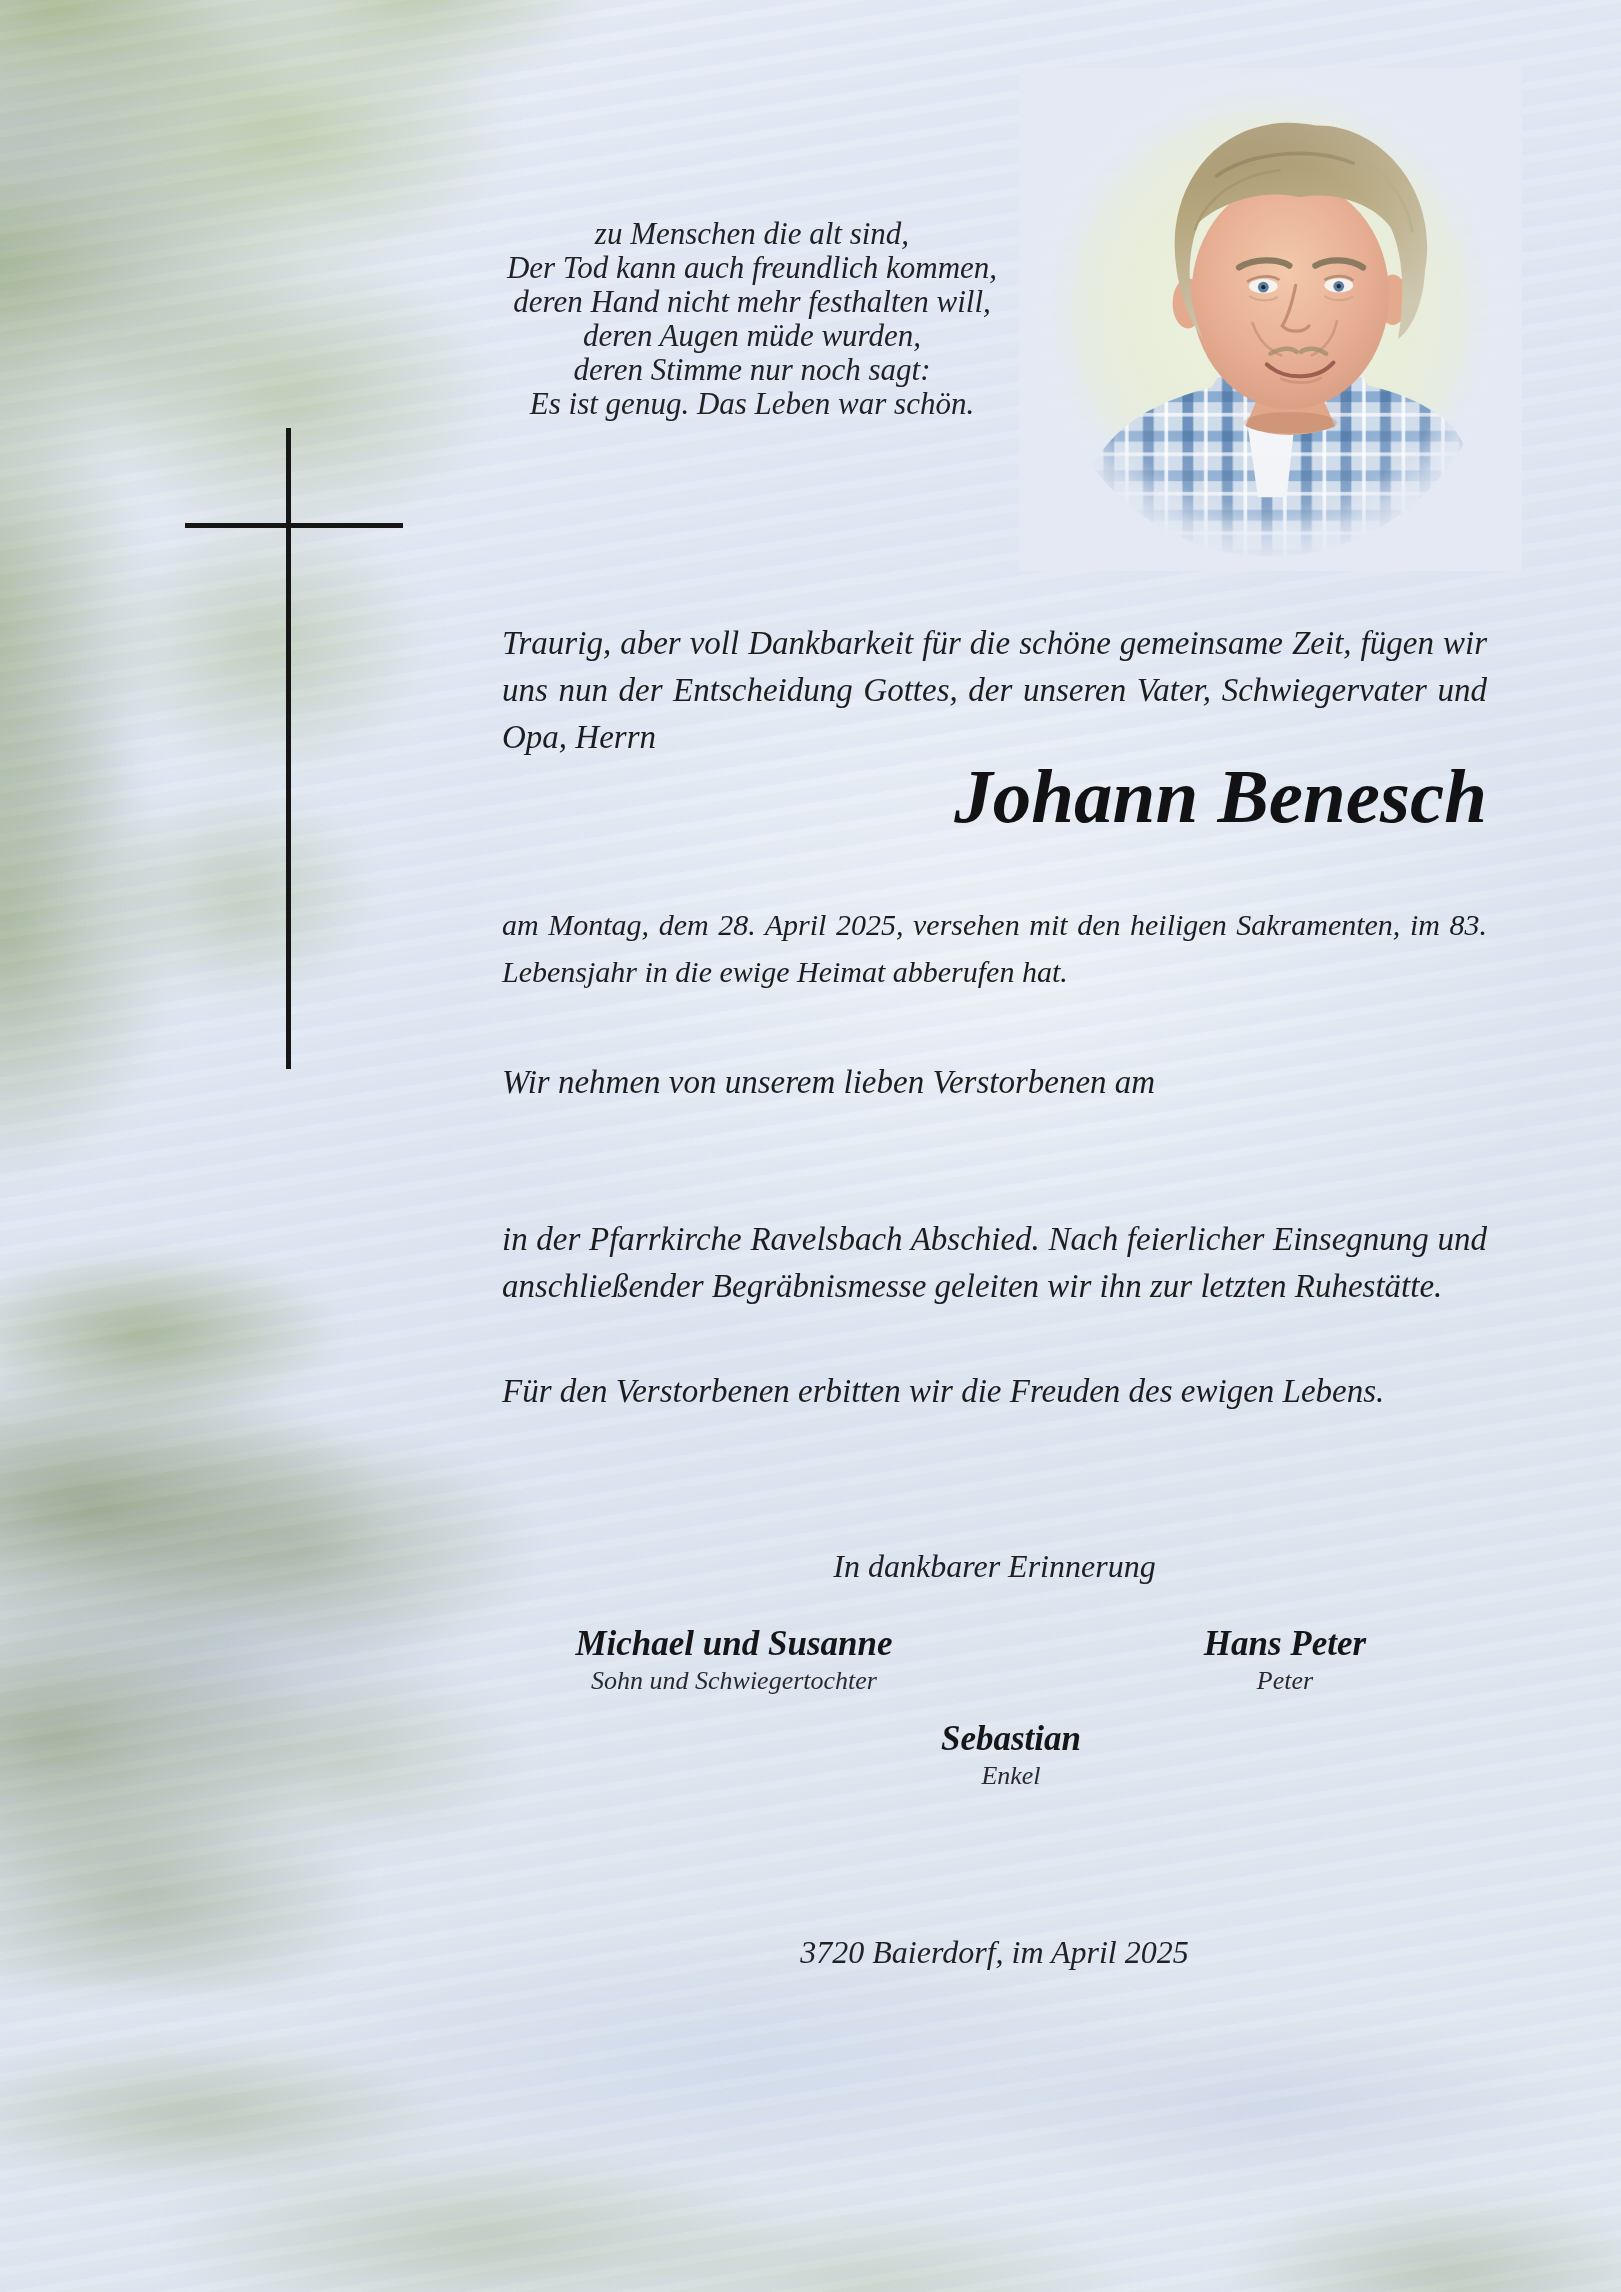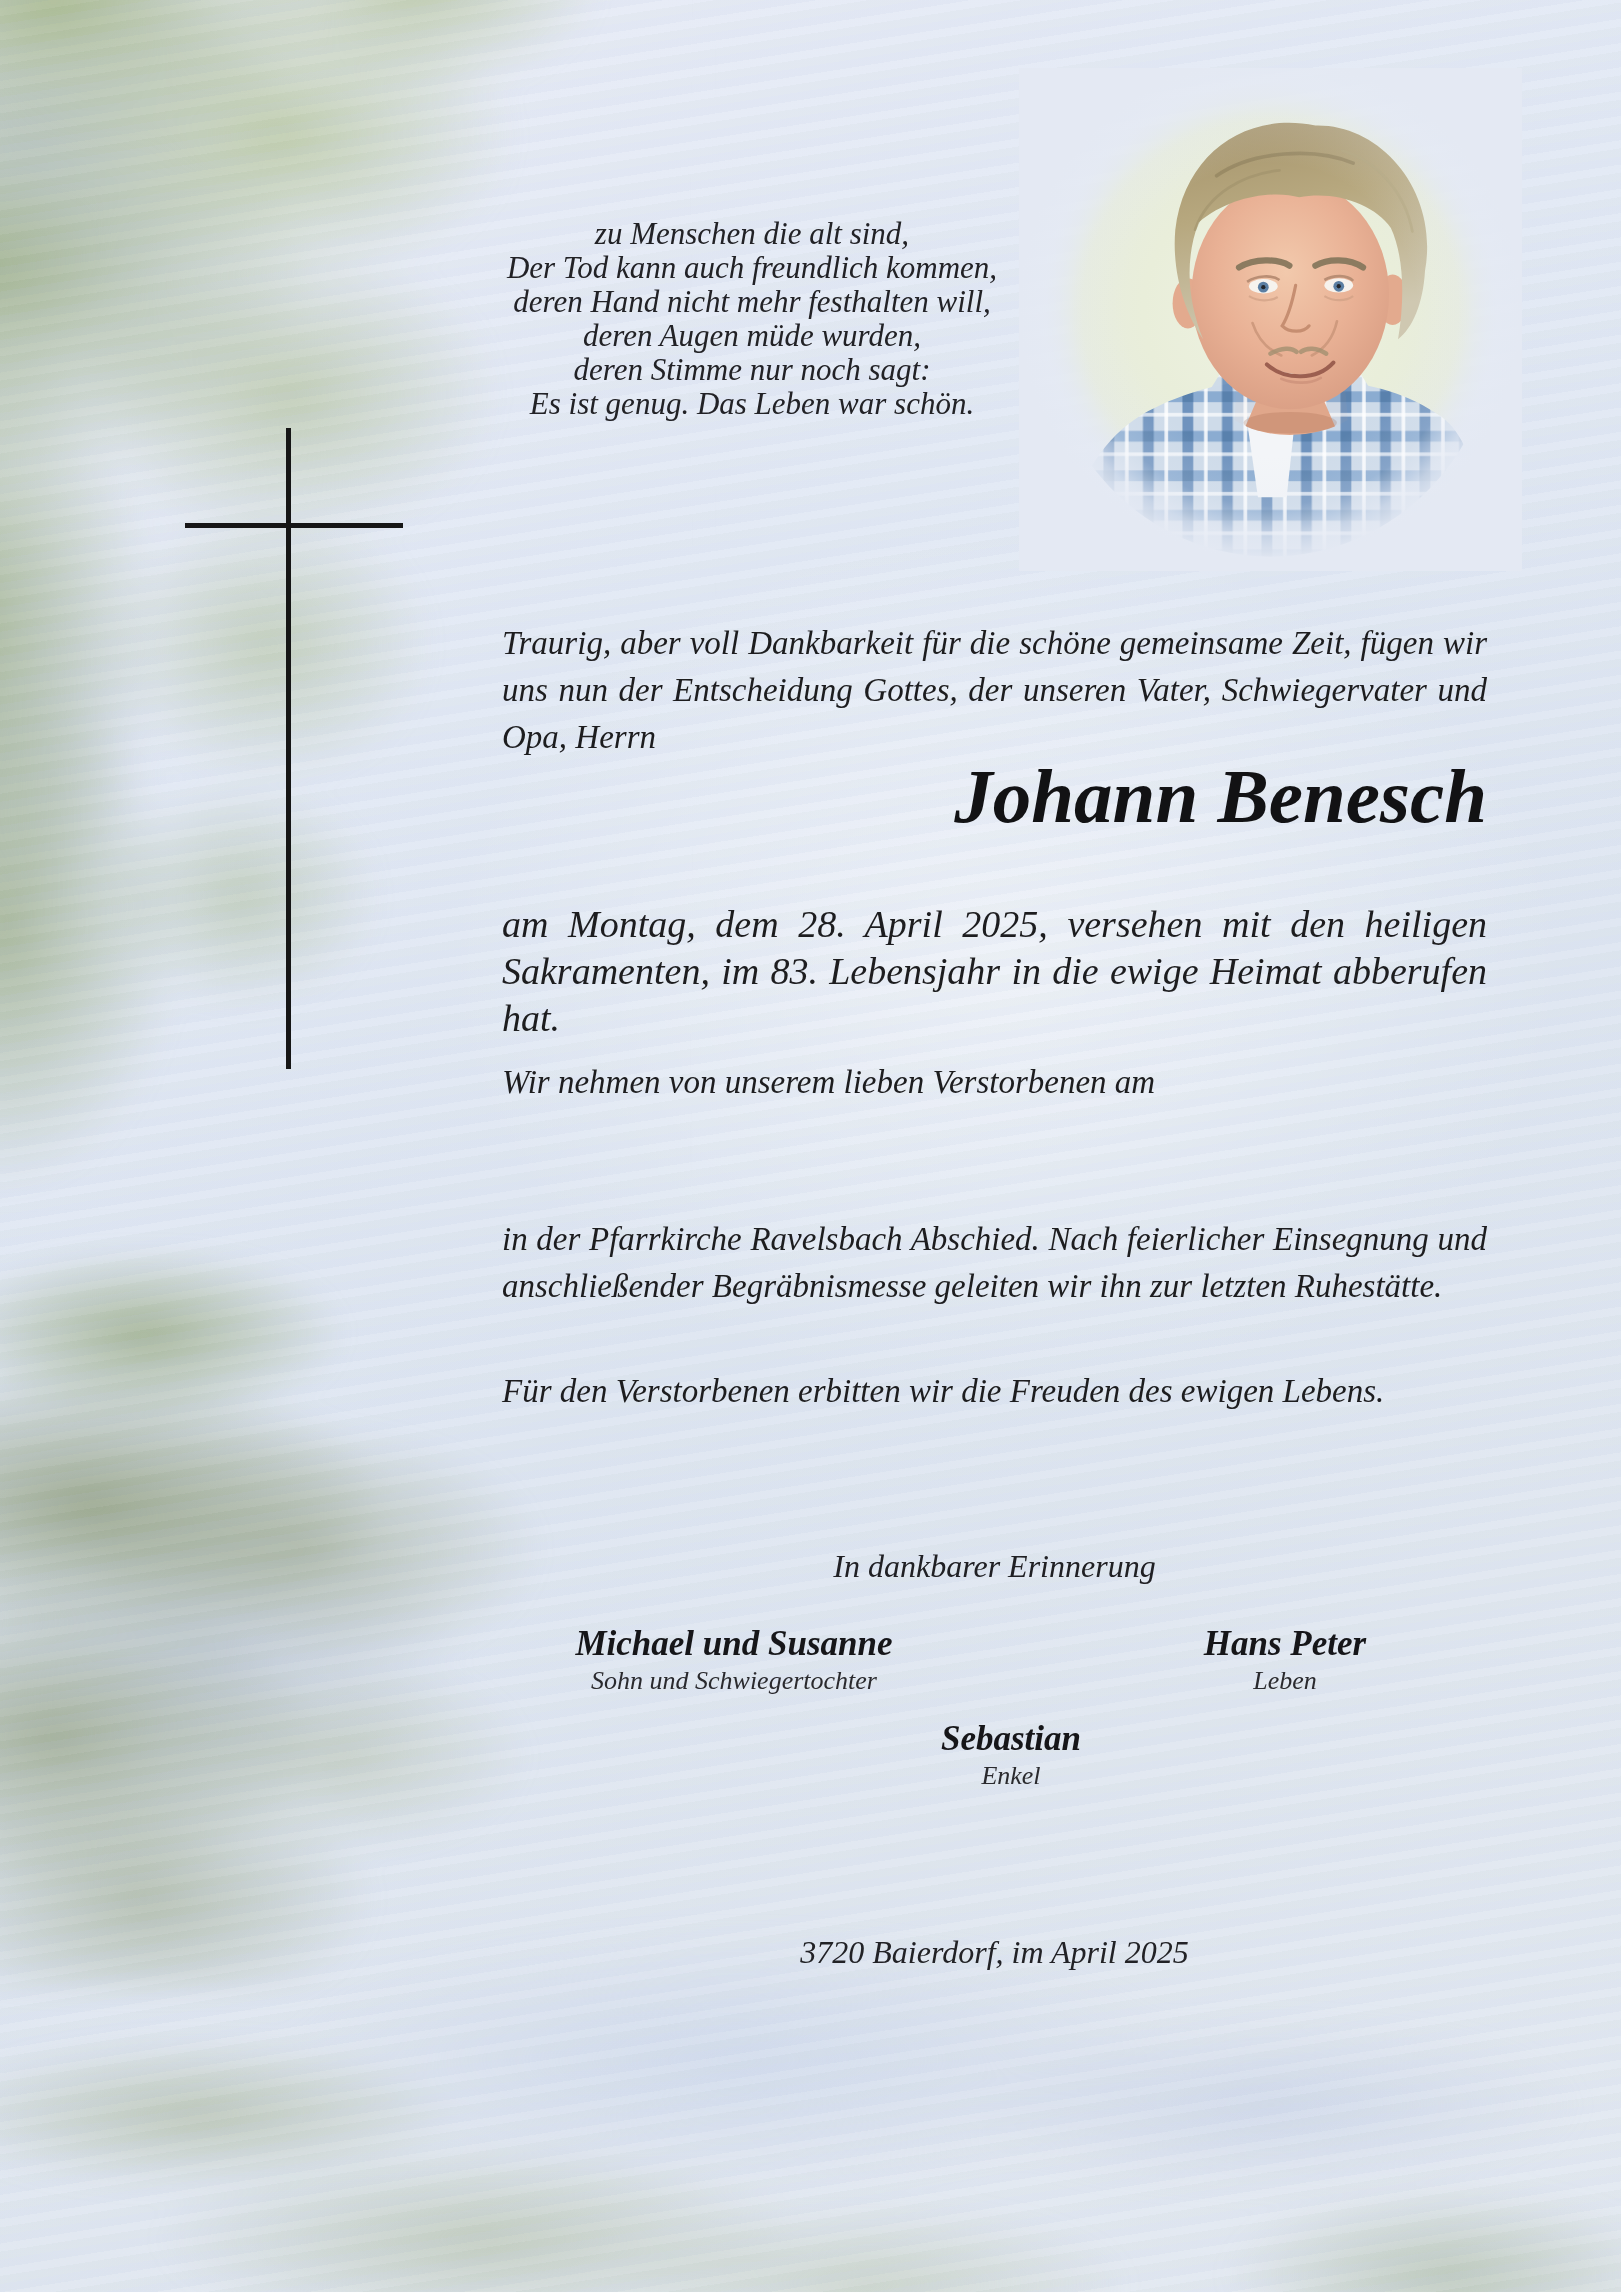--- a/index.html
+++ b/index.html
@@ -82,21 +82,21 @@
   
   .tb { position: absolute; left: 502px; width: 985px; }
   .poem {
     position: absolute; left: 349px; top: 217px; width: 806px;
     font-style: italic; font-size: 31px; line-height: 34px;
     text-align: center; color: #222226;
   }
   .poem span { display: block; }
   .intro     { top: 620px;  font-style: italic; font-size: 33px; line-height: 47px; text-align: justify; }
   .name      { top: 752px;  font-style: italic; font-weight: bold; font-size: 77px; line-height: 1.15; text-align: right; color: #121214; }
-  .death     { top: 901px; font-style: italic; font-size: 38px; line-height: 47px; text-align: justify; }
+  .death     { top: 901px; font-style: italic; font-size: 30px; line-height: 47px; text-align: justify; }
   .farewell  { top: 1059px; font-style: italic; font-size: 33px; line-height: 47px; text-align: left; }
   .datetime  { top: 1136px; font-style: italic; font-weight: bold; font-size: 35px; text-align: center; color: #17171a; }
   .details   { top: 1216px; font-style: italic; font-size: 33px; line-height: 47px; text-align: justify; }
   .prayer    { top: 1368px; font-style: italic; font-size: 33px; line-height: 47px; text-align: left; }
   .remembrance { top: 1548px; font-style: italic; font-size: 32px; text-align: center; color: #202024; }
 
   .mourner { position: absolute; text-align: center; }
   .mourner .m-name { font-style: italic; font-weight: bold; font-size: 35px; line-height: 41px; color: #161619; }
   .mourner .m-rel  { font-style: italic; font-size: 26px; line-height: 34px; color: #2a2a2e; }
   .mourner-a { left: 555px;  top: 1623px; width: 358px; }
@@ -244,21 +244,21 @@
   <div class="tb prayer">Für den Verstorbenen erbitten wir die Freuden des ewigen Lebens.</div>
 
   <div class="tb remembrance">In dankbarer Erinnerung</div>
 
   <div class="mourner mourner-a">
     <div class="m-name">Michael und Susanne</div>
     <div class="m-rel">Sohn und Schwiegertochter</div>
   </div>
   <div class="mourner mourner-b">
     <div class="m-name">Hans Peter</div>
-    <div class="m-rel">Leben</div>
+    <div class="m-rel">Peter</div>
   </div>
   <div class="mourner mourner-c">
     <div class="m-name">Sebastian</div>
     <div class="m-rel">Enkel</div>
   </div>
 
   <div class="tb place-date">3720 Baierdorf, im April 2025</div>
 
 
 </div>

